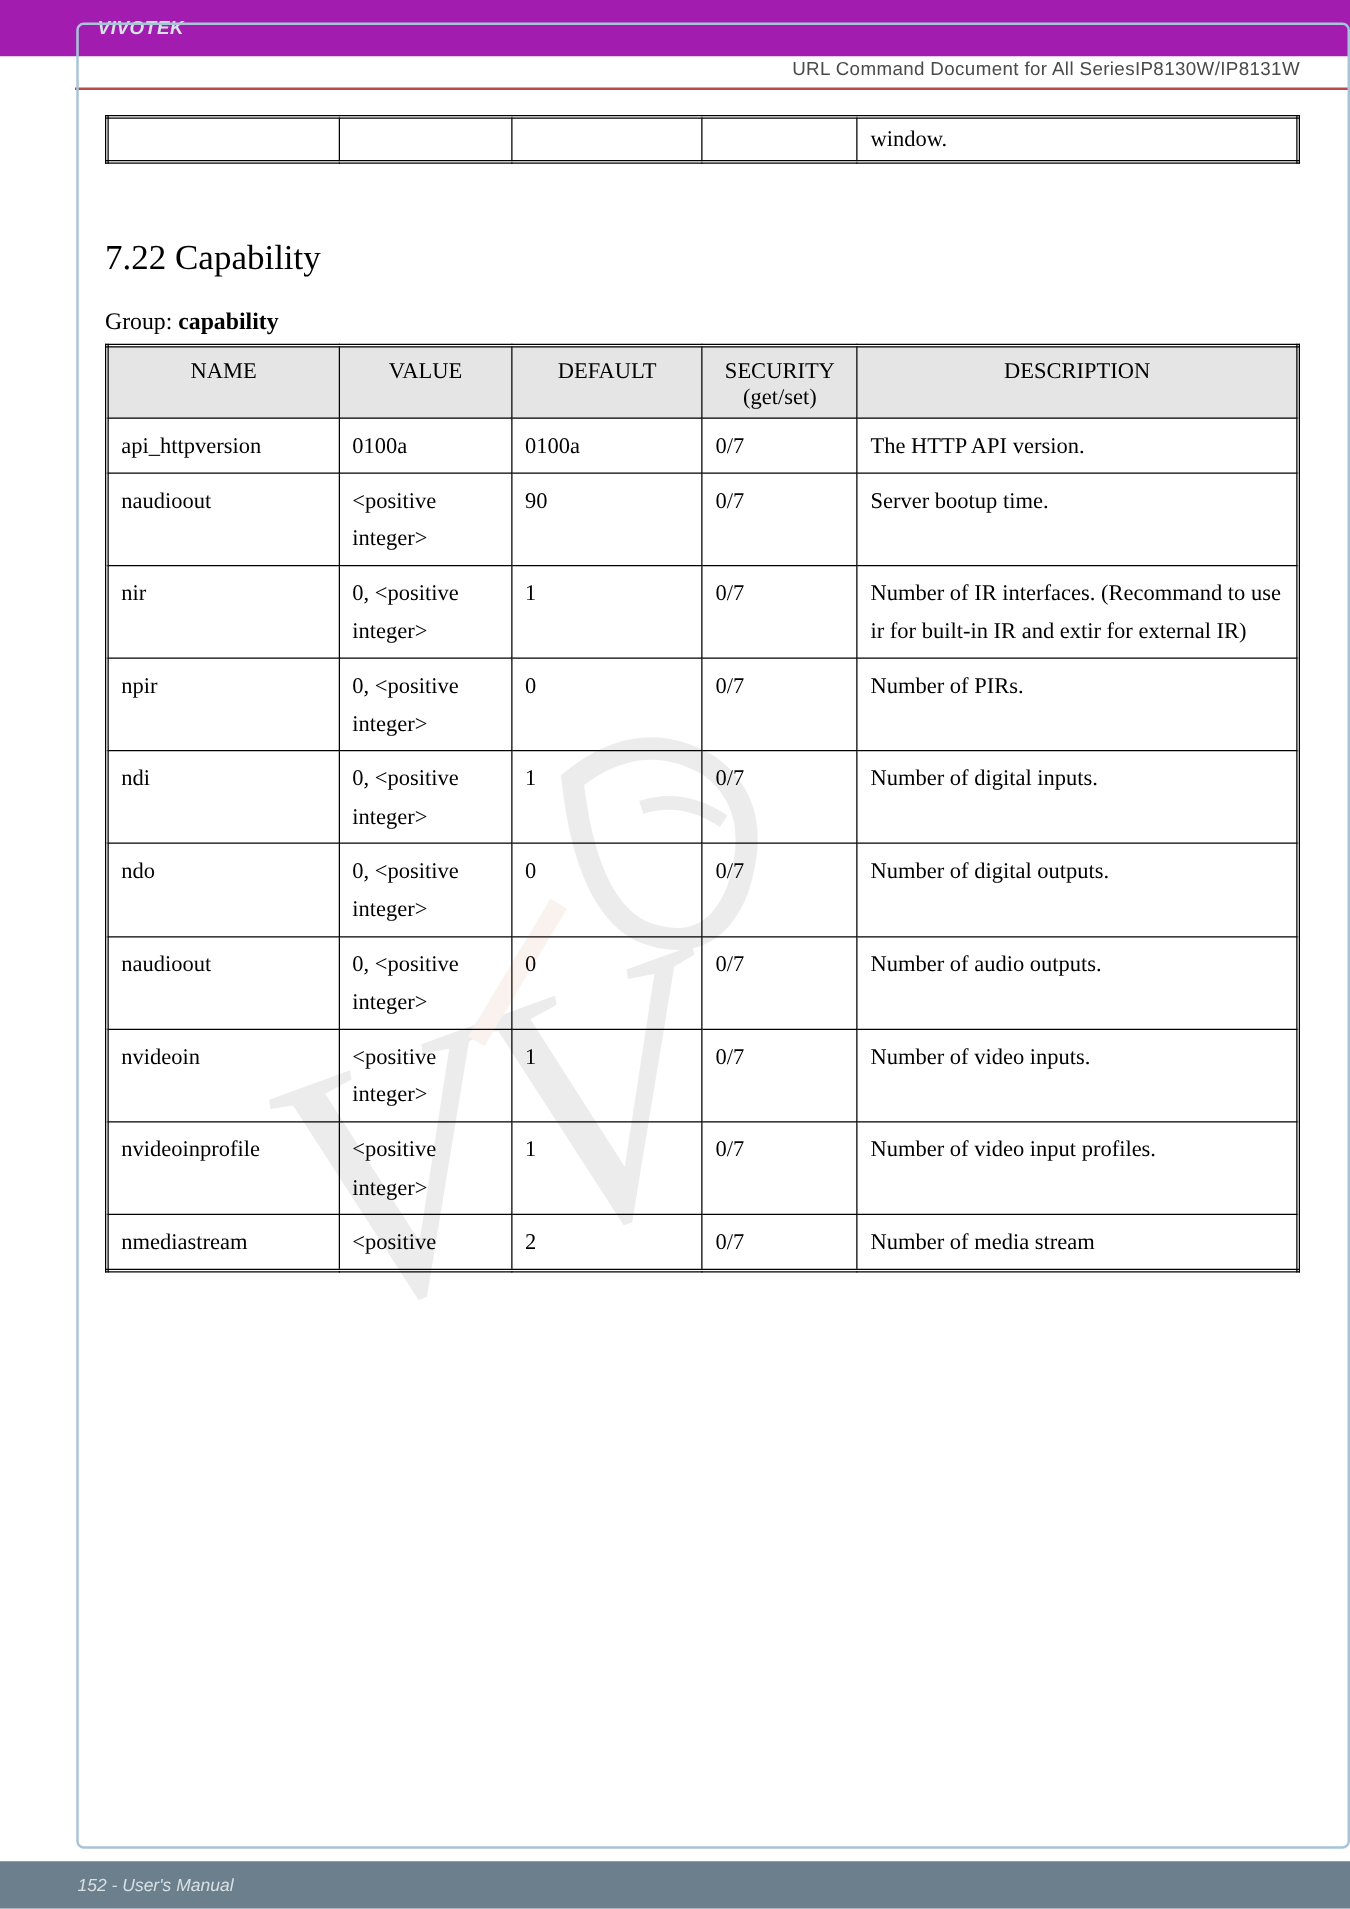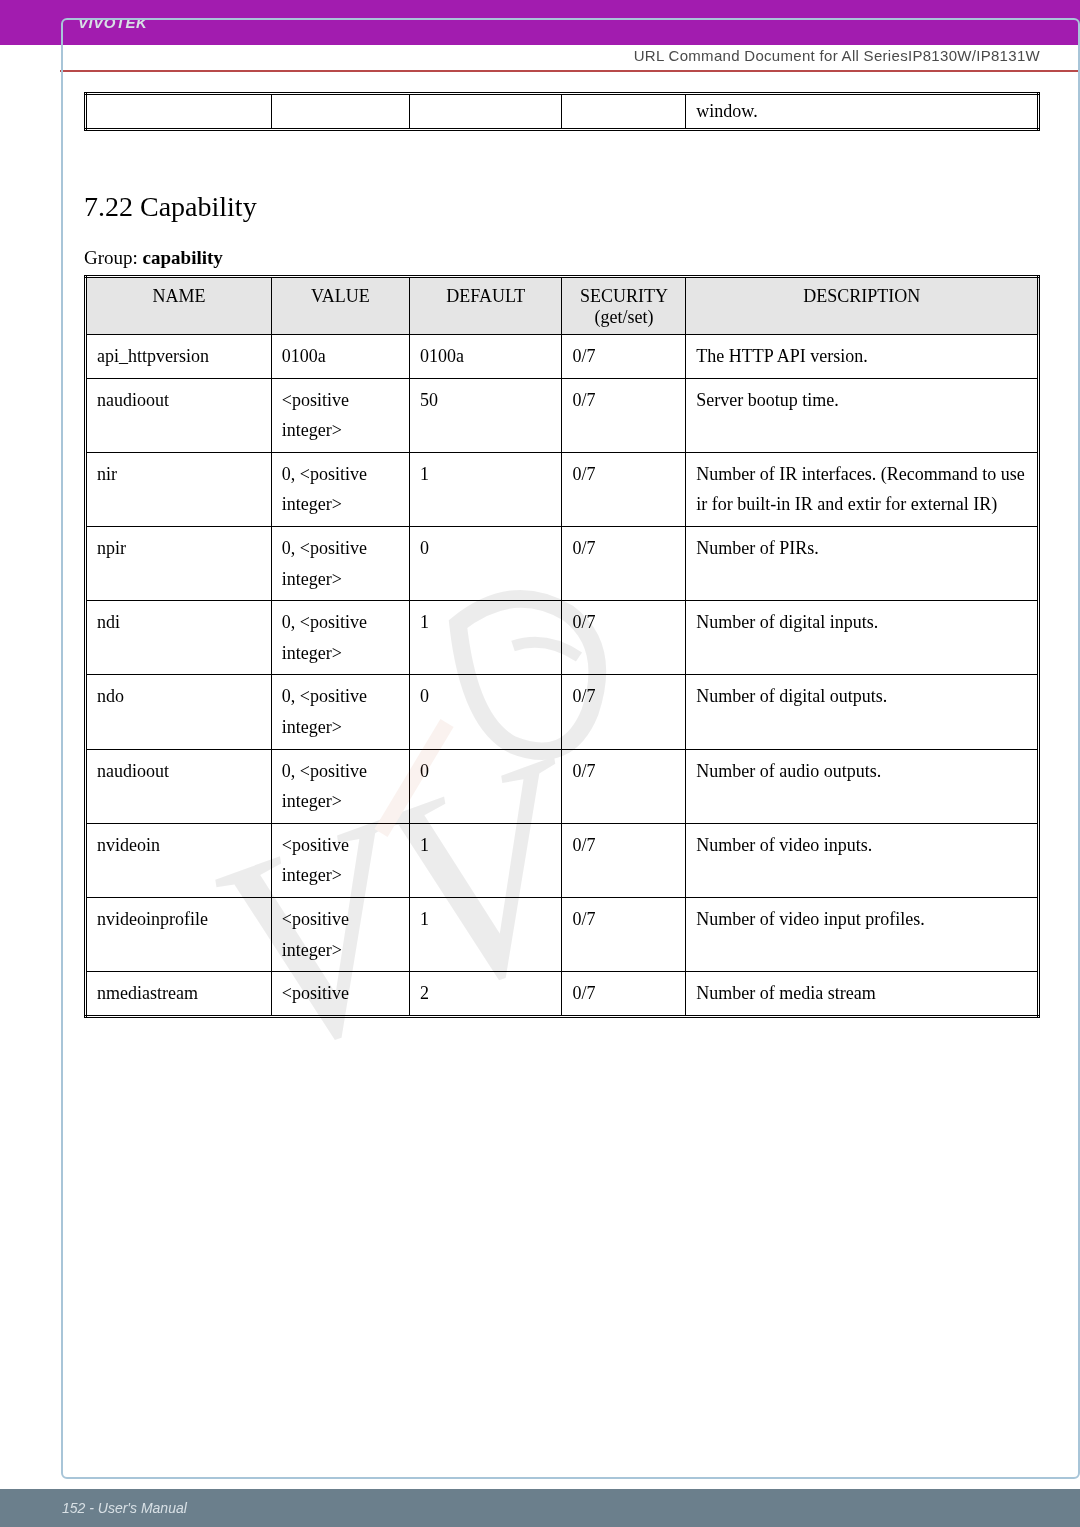--- a/index.html
+++ b/index.html
@@ -207,21 +207,21 @@
         <tr>
           <td>api_httpversion</td>
           <td>0100a</td>
           <td>0100a</td>
           <td>0/7</td>
           <td>The HTTP API version.</td>
         </tr>
         <tr>
           <td>naudioout</td>
           <td>&lt;positive integer&gt;</td>
-          <td>50</td>
+          <td>90</td>
           <td>0/7</td>
           <td>Server bootup time.</td>
         </tr>
         <tr>
           <td>nir</td>
           <td>0, &lt;positive integer&gt;</td>
           <td>1</td>
           <td>0/7</td>
           <td>Number of IR interfaces. (Recommand to use ir for built-in IR and extir for external IR)</td>
         </tr>

